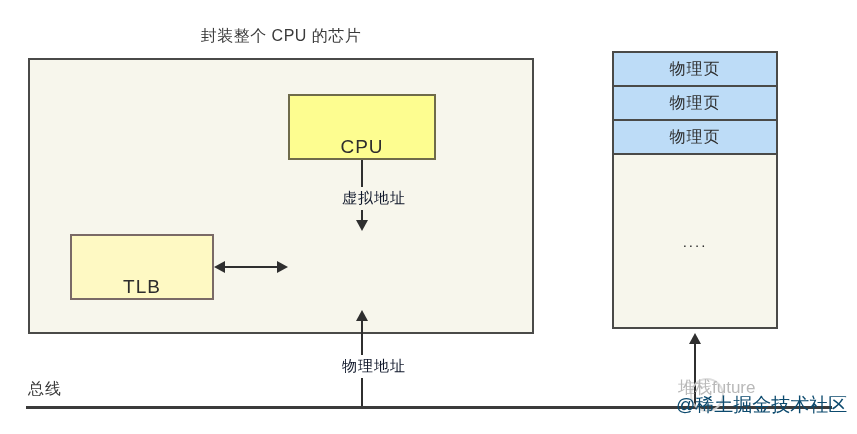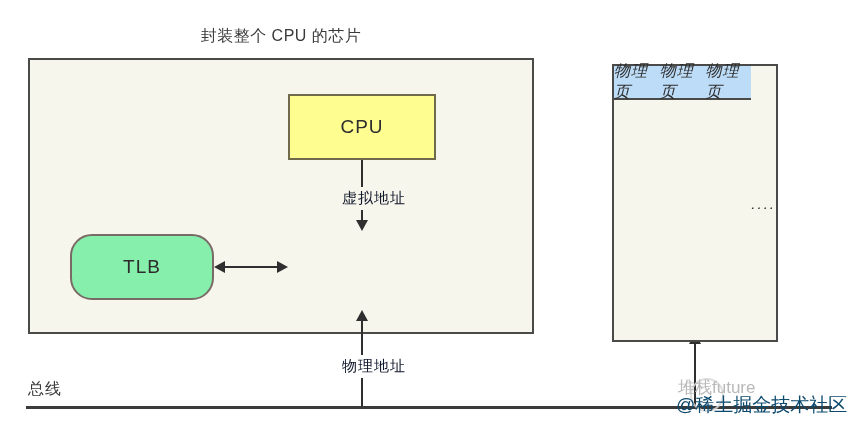--- a/index.html
+++ b/index.html
@@ -50,42 +50,41 @@
     border: 2px solid #4a4a48;
     box-sizing: border-box;
   }
 
   
   .block {
     position: absolute;
     box-sizing: border-box;
     border: 2px solid #7a6a56;
     display: flex;
-    align-items: center;
+    align-items: flex-end;
     justify-content: center;
     font-size: 19px;
     color: #2d2d2d;
     letter-spacing: 1px;
   }
   #cpu-block {
     left: 288px;
     top: 94px;
     width: 148px;
     height: 66px;
     background: #fdfd90;
     border-color: #6f6b4a;
   }
   #tlb-block {
     left: 70px;
     top: 234px;
     width: 144px;
     height: 66px;
-    background: #86efac;
+    background: #fef9c3;
     border-color: #7a6a66;
-    border-radius: 22px;
   }
   #mmu-block {
     left: 288px;
     top: 232px;
     width: 148px;
     height: 70px;
     background: #fac58a;
     border-color: #7a6a56;
   }
 
@@ -162,29 +161,28 @@
     top: 406px;
     width: 806px;
     height: 3px;
     background: #3b3b3b;
   }
 
   
   #memory-container {
     position: absolute;
     left: 612px;
-    top: 64px;
+    top: 51px;
     width: 166px;
     height: 278px;
     border: 2px solid #4a4a48;
     box-sizing: border-box;
     background: #f7f6ec;
     display: flex;
-    flex-direction: row;
-    font-style: italic;
+    flex-direction: column;
   }
   .page-row {
     height: 34px;
     box-sizing: border-box;
     background: #bddcf7;
     border-bottom: 2px solid #4a4a48;
     display: flex;
     align-items: center;
     justify-content: center;
     font-size: 16px;

